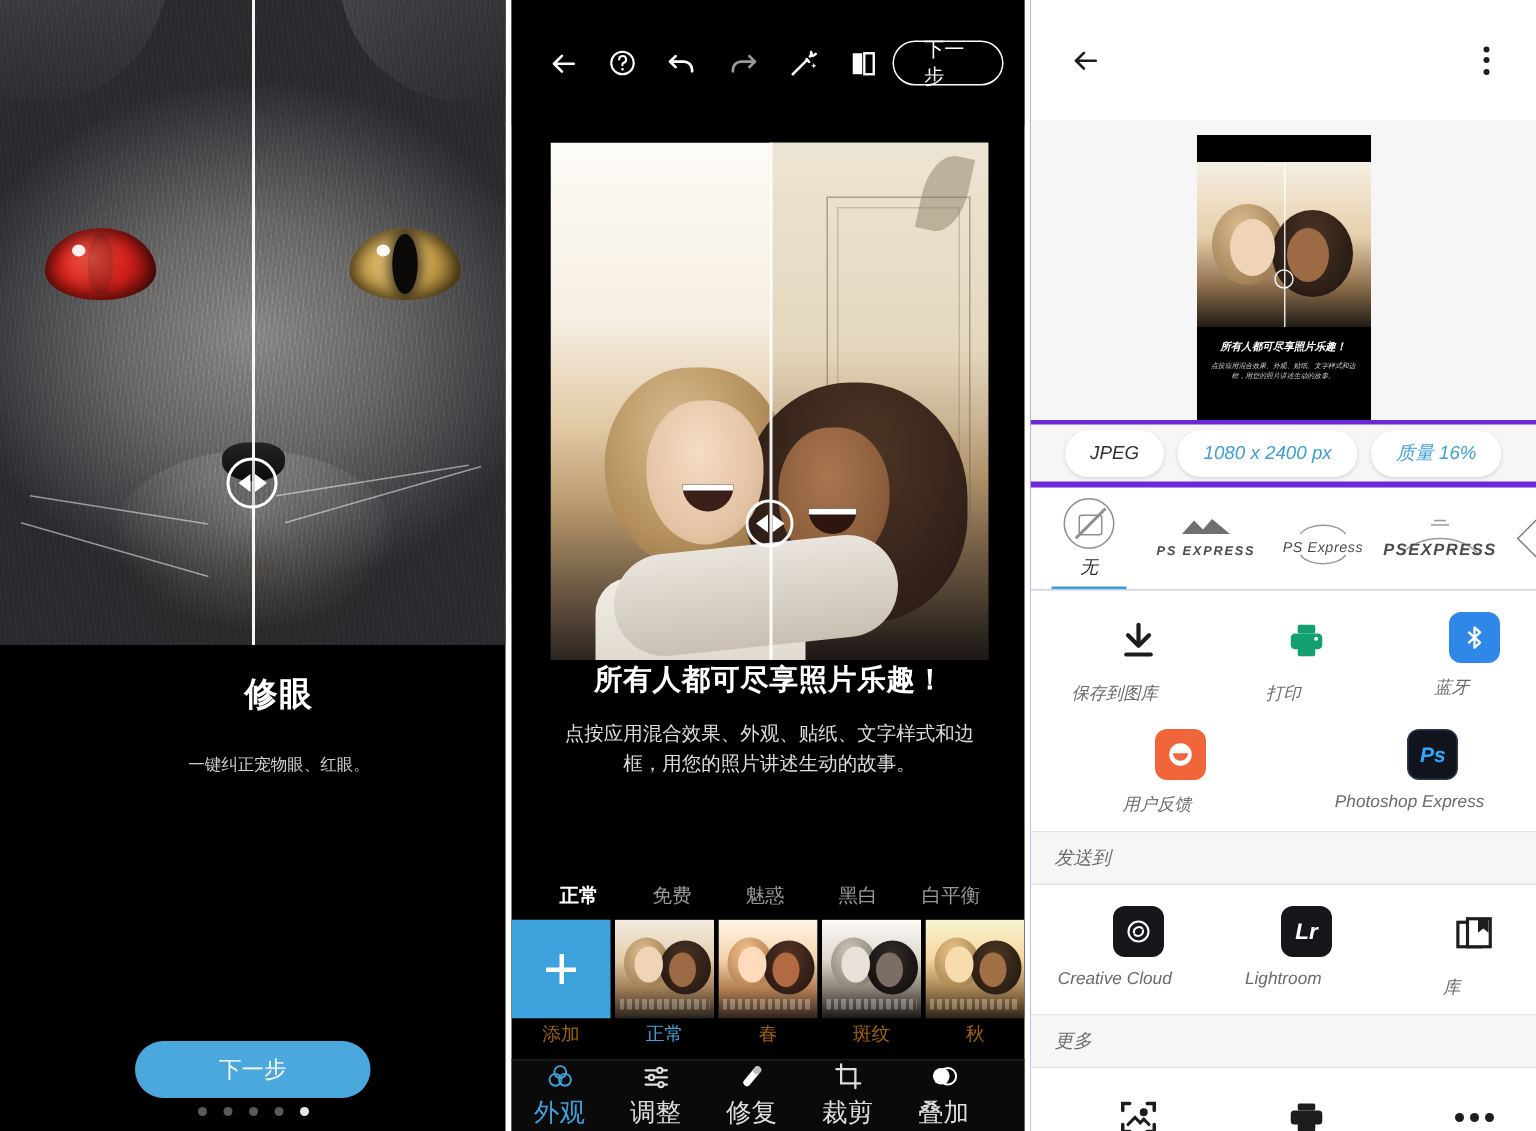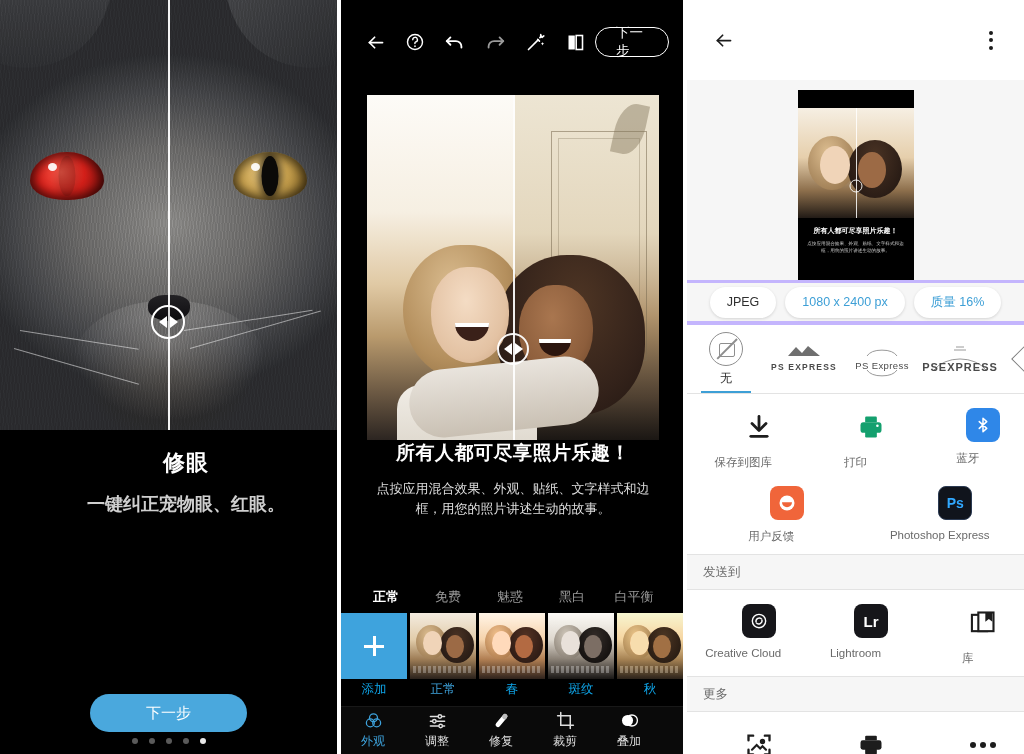--- a/index.html
+++ b/index.html
@@ -6,21 +6,21 @@
   html,body { width:1024px; height:754px; background:#ffffff; overflow:hidden; }
   body { font-family:"Liberation Sans","DejaVu Sans",sans-serif; }
 
   .screen { position:relative; width:1024px; height:754px; display:flex; background:#fff; }
 
   
   .panel { position:relative; height:754px; overflow:hidden; background:#000; flex:0 0 auto; }
   .p1 { width:337px; }
   .gutter { width:4px; height:754px; background:#fff; flex:0 0 auto; }
   .p2 { width:342px; }
-  .p3 { width:337px; background:#c4b5fd; }
+  .p3 { width:337px; background:#6d28d9;font-style:italic; }
 
   
   .cat-wrap { position:absolute; top:0; left:0; width:337px; height:430px; overflow:hidden; background:#141414; }
   .cat-img { position:absolute; inset:0; }
 
   
   .cat-bg {
     position:absolute; inset:0;
     background:
       radial-gradient(ellipse 120px 90px at 50% 88%, #2a2724 0%, rgba(42,39,36,0) 70%),
@@ -54,21 +54,21 @@
   .split-line { position:absolute; top:0; bottom:0; left:168px; width:2px; background:rgba(255,255,255,.95); }
   .split-knob { position:absolute; left:168px; top:322px; transform:translate(-50%,-50%);
                 width:34px; height:34px; border-radius:50%; border:2px solid #fff; background:rgba(0,0,0,.12);
                 display:flex; align-items:center; justify-content:center; gap:3px; }
   .tri { width:0; height:0; border-top:6px solid transparent; border-bottom:6px solid transparent; }
   .tri.l { border-right:8px solid #fff; }
   .tri.r { border-left:8px solid #fff; }
 
   .p1-copy { position:absolute; top:448px; left:0; right:0; text-align:center; color:#fff;padding-left:35px; }
   .p1-title { font-size:22px; font-weight:700; letter-spacing:1px; }
-  .p1-sub { margin-top:14px; font-size:18px; color:#cfcfcf;font-weight:bold; }
+  .p1-sub { margin-top:24px; font-size:11px; color:#cfcfcf; }
   .cta { position:absolute; left:90px; top:694px; width:157px; height:38px; border-radius:19px;
          background:#4aa8dd; color:#fff; font-size:15px; display:flex; align-items:center; justify-content:center; }
   .dots { position:absolute; left:0; right:0; top:738px; display:flex; justify-content:center; gap:11px; }
   .dot { width:6px; height:6px; border-radius:50%; background:#5a5a5a; }
   .dot.on { background:#e8e8e8; }
 
   
   .p2-top { position:absolute; top:0; left:0; right:0; height:84px; background:#000;
             display:flex; align-items:center; padding:0 14px; gap:0; }
   .tbtn { width:40px; height:40px; display:flex; align-items:center; justify-content:center; color:#fff; flex:0 0 auto; }
@@ -130,28 +130,28 @@
   .mini .mh-r { position:absolute; left:30px; top:14px; width:34px; height:36px; border-radius:50%;
                 background:radial-gradient(ellipse at 50% 30%,#4a3324,#1e1410); }
   .mini .mf-l { position:absolute; left:13px; top:18px; width:19px; height:24px; border-radius:50%; background:#f0d4b8; }
   .mini .mf-r { position:absolute; left:36px; top:22px; width:18px; height:23px; border-radius:50%; background:#9c6a45; }
   .mini .mbar { position:absolute; left:3px; right:3px; bottom:6px; height:7px;
                 background:repeating-linear-gradient(90deg, rgba(255,255,255,.55) 0 3px, transparent 3px 5px); opacity:.5; }
   .mini.sp  { filter:saturate(1.25) hue-rotate(-6deg) brightness(1.04); }
   .mini.bw  { filter:saturate(.25) contrast(1.12); }
   .mini.au  { filter:sepia(.35) saturate(1.3) brightness(.97); }
   .thumb-labels { position:absolute; top:681px; left:0; right:0; height:26px; display:flex; gap:3px; overflow:hidden; }
-  .tlab { flex:0 0 auto; width:66px; text-align:center; color:#0ea5e9; font-size:12.5px; }
+  .tlab { flex:0 0 auto; width:66px; text-align:center; color:#a16207; font-size:12.5px; }
   .tlab.on { color:#3ea3dd; }
 
   .bottom-nav { position:absolute; bottom:0; left:0; right:0; height:48px; background:#0a0a0a;
                 display:flex; align-items:center; overflow:hidden; border-top:1px solid #181818; }
   .nav-item { flex:0 0 auto; width:64px; display:flex; flex-direction:column; align-items:center; justify-content:center; gap:3px; color:#dedede; }
   .nav-item.on { color:#3ea3dd; }
-  .nav-lab { font-size:12px; }
+  .nav-lab { font-size:17px; }
 
   
   .p3-top { position:absolute; top:0; left:0; right:0; height:80px; background:#fff;
             display:flex; align-items:center; padding:0 16px; }
   .p3-top .sp { margin-left:auto; }
   .kebab { width:34px; height:34px; display:flex; flex-direction:column; align-items:center; justify-content:center; gap:3.5px; }
   .kebab i { width:4px; height:4px; border-radius:50%; background:#1c1c1c; display:block; }
 
   .p3-preview { position:absolute; top:80px; left:0; right:0; height:200px; background:#f6f6f6;
                 display:flex; align-items:flex-end; justify-content:center; }

